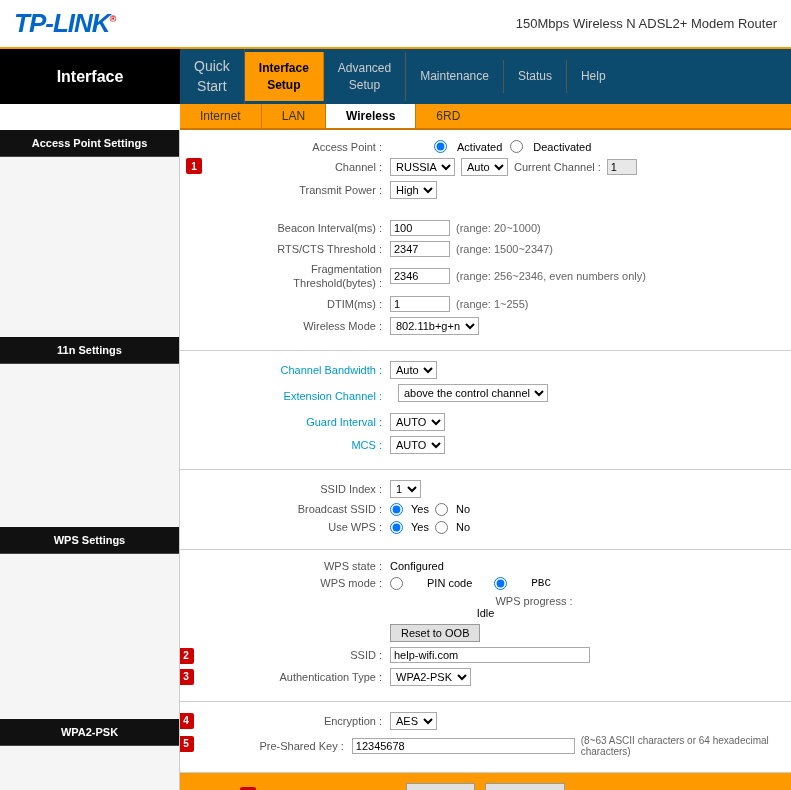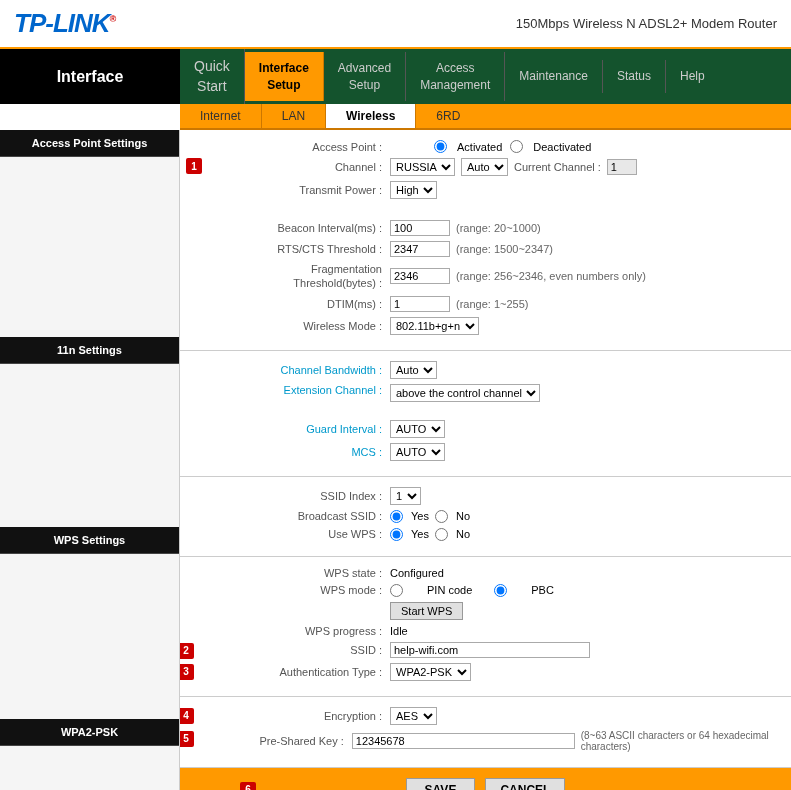--- a/index.html
+++ b/index.html
@@ -14,29 +14,28 @@
 </head>
 <body>
 
 <div style="display:flex; align-items:center; justify-content:space-between; padding:8px 14px; background:#fff; border-bottom:2px solid #f90;">
   <div style="color:#0066cc; font-size:26px; font-weight:900; font-style:italic; letter-spacing:-1px;">
     TP-LINK<span style="color:#cc0000; font-size:9px; vertical-align:super;">®</span>
   </div>
   <div style="font-size:13px; color:#333;">150Mbps Wireless N ADSL2+ Modem Router</div>
 </div>
 
-<div style="display:flex; align-items:stretch; background:#14532d;">
+<div style="display:flex; align-items:stretch; background:#0c4a6e;">
   <div style="background:#000; color:#fff; font-size:16px; font-weight:bold; width:180px; min-width:180px; display:flex; align-items:center; justify-content:center; padding:10px;">
     <span>Interface</span>
   </div>
   <div style="display:flex; align-items:center; flex:1;">
     <div style="color:#ccc; padding:8px 14px; font-size:14px; text-align:center; cursor:pointer; border-right:1px solid #555; line-height:1.4;">Quick<br>Start</div>
     <div style="background:#f90; color:#000; font-weight:bold; padding:8px 14px; font-size:12px; text-align:center; cursor:pointer; border-right:1px solid #cc7700; line-height:1.4;">Interface<br>Setup</div>
     <div style="color:#ccc; padding:8px 14px; font-size:12px; text-align:center; cursor:pointer; border-right:1px solid #555; line-height:1.4;">Advanced<br>Setup</div>
-    <div style="color:#ccc; padding:8px 14px; font-size:12px; text-align:center; cursor:pointer; border-right:1px solid #555; line-height:1.4;">Access<br>Management</div>
     <div style="color:#ccc; padding:8px 14px; font-size:12px; text-align:center; cursor:pointer; border-right:1px solid #555; line-height:1.4;">Maintenance</div>
     <div style="color:#ccc; padding:8px 14px; font-size:12px; text-align:center; cursor:pointer; border-right:1px solid #555; line-height:1.4;">Status</div>
     <div style="color:#ccc; padding:8px 14px; font-size:12px; text-align:center; cursor:pointer; line-height:1.4;">Help</div>
   </div>
 </div>
 
 <div style="display:flex; margin-left:180px; background:#f90; border-bottom:2px solid #cc7700;">
   <div style="padding:5px 20px; color:#333; font-size:12px; cursor:pointer; border-right:1px solid #cc7700;">Internet</div>
   <div style="padding:5px 20px; color:#333; font-size:12px; cursor:pointer; border-right:1px solid #cc7700;">LAN</div>
   <div style="padding:5px 20px; color:#000; font-size:12px; cursor:pointer; border-right:1px solid #cc7700; background:#fff; font-weight:bold;">Wireless</div>
@@ -129,21 +128,21 @@
 
     <div style="border-bottom:1px solid #ccc; padding:10px 20px;">
 
       <div style="display:flex; align-items:center; margin-bottom:5px;">
         <div style="width:190px; text-align:right; padding-right:8px; font-size:11px; color:#0099cc;">Channel Bandwidth :</div>
         <select style="font-size:11px; padding:1px;">
           <option>Auto</option>
         </select>
       </div>
 
-      <div style="display:flex; align-items:flex-start; margin-bottom:18px;">
+      <div style="display:flex; align-items:flex-end; margin-bottom:11px;gap:8px;">
         <div style="width:190px; text-align:right; padding-right:8px; font-size:11px; color:#0099cc;">Extension Channel :</div>
         <select style="font-size:11px; padding:1px;">
           <option>above the control channel</option>
         </select>
       </div>
 
       <div style="display:flex; align-items:center; margin-bottom:5px;">
         <div style="width:190px; text-align:right; padding-right:8px; font-size:11px; color:#0099cc;">Guard Interval :</div>
         <select style="font-size:11px; padding:1px;">
           <option>AUTO</option>
@@ -194,34 +193,34 @@
         <div style="width:190px; text-align:right; padding-right:8px; font-size:11px; color:#555;">WPS state :</div>
         <span style="font-size:11px;">Configured</span>
       </div>
 
       <div style="display:flex; align-items:center; margin-bottom:5px;">
         <div style="width:190px; text-align:right; padding-right:8px; font-size:11px; color:#555;">WPS mode :</div>
         <div style="display:flex; align-items:center; gap:22px;">
           <input type="radio" name="wpsmode" style="">
           <span style="font-size:11px;">PIN code</span>
           <input type="radio" name="wpsmode" checked="" style="">
-          <span style="font-size:11px;">PBC</span>
-        </div>
-      </div>
-
-      <div style="display:flex; align-items:center; margin-bottom:5px;">
-        <div style="width:190px;"></div>
-        <button style="background:#e0e0e0; border:1px solid #999; padding:2px 10px; font-size:11px; cursor:pointer;">Start WPS</button>
-      </div>
-
-      <div style="display:flex; align-items:center; margin-bottom:5px;">
+          <span style="font-size:11px;font-family:Liberation Mono, monospace;">PBC</span>
+        </div>
+      </div>
+
+
+      <div style="display:flex; align-items:center; margin-bottom:5px;flex-direction:column;">
         <div style="width:190px; text-align:right; padding-right:8px; font-size:11px; color:#555;">WPS progress :</div>
         <span style="font-size:11px;">Idle</span>
       </div>
 
+      <div style="display:flex; align-items:center; margin-bottom:5px;">
+        <div style="width:190px;"></div>
+        <button style="background:#e0e0e0; border:1px solid #999; padding:2px 10px; font-size:11px; cursor:pointer;">Reset to OOB</button>
+      </div>
 
       <div style="display:flex; align-items:center; margin-bottom:5px; position:relative;">
 
         <div style="position:absolute; left:-22px; top:1px; background:#cc0000; color:#fff; font-weight:bold; font-size:10px; width:16px; height:16px; display:flex; align-items:center; justify-content:center; border-radius:2px;">2</div>
         <div style="width:190px; text-align:right; padding-right:8px; font-size:11px; color:#555;">SSID :</div>
         <input type="text" value="help-wifi.com" style="width: 200px; font-size: 11px; border: 1px solid rgb(170, 170, 170); padding: 1px 3px;">
       </div>
 
       <div style="display:flex; align-items:center; margin-bottom:5px; position:relative;">
 

